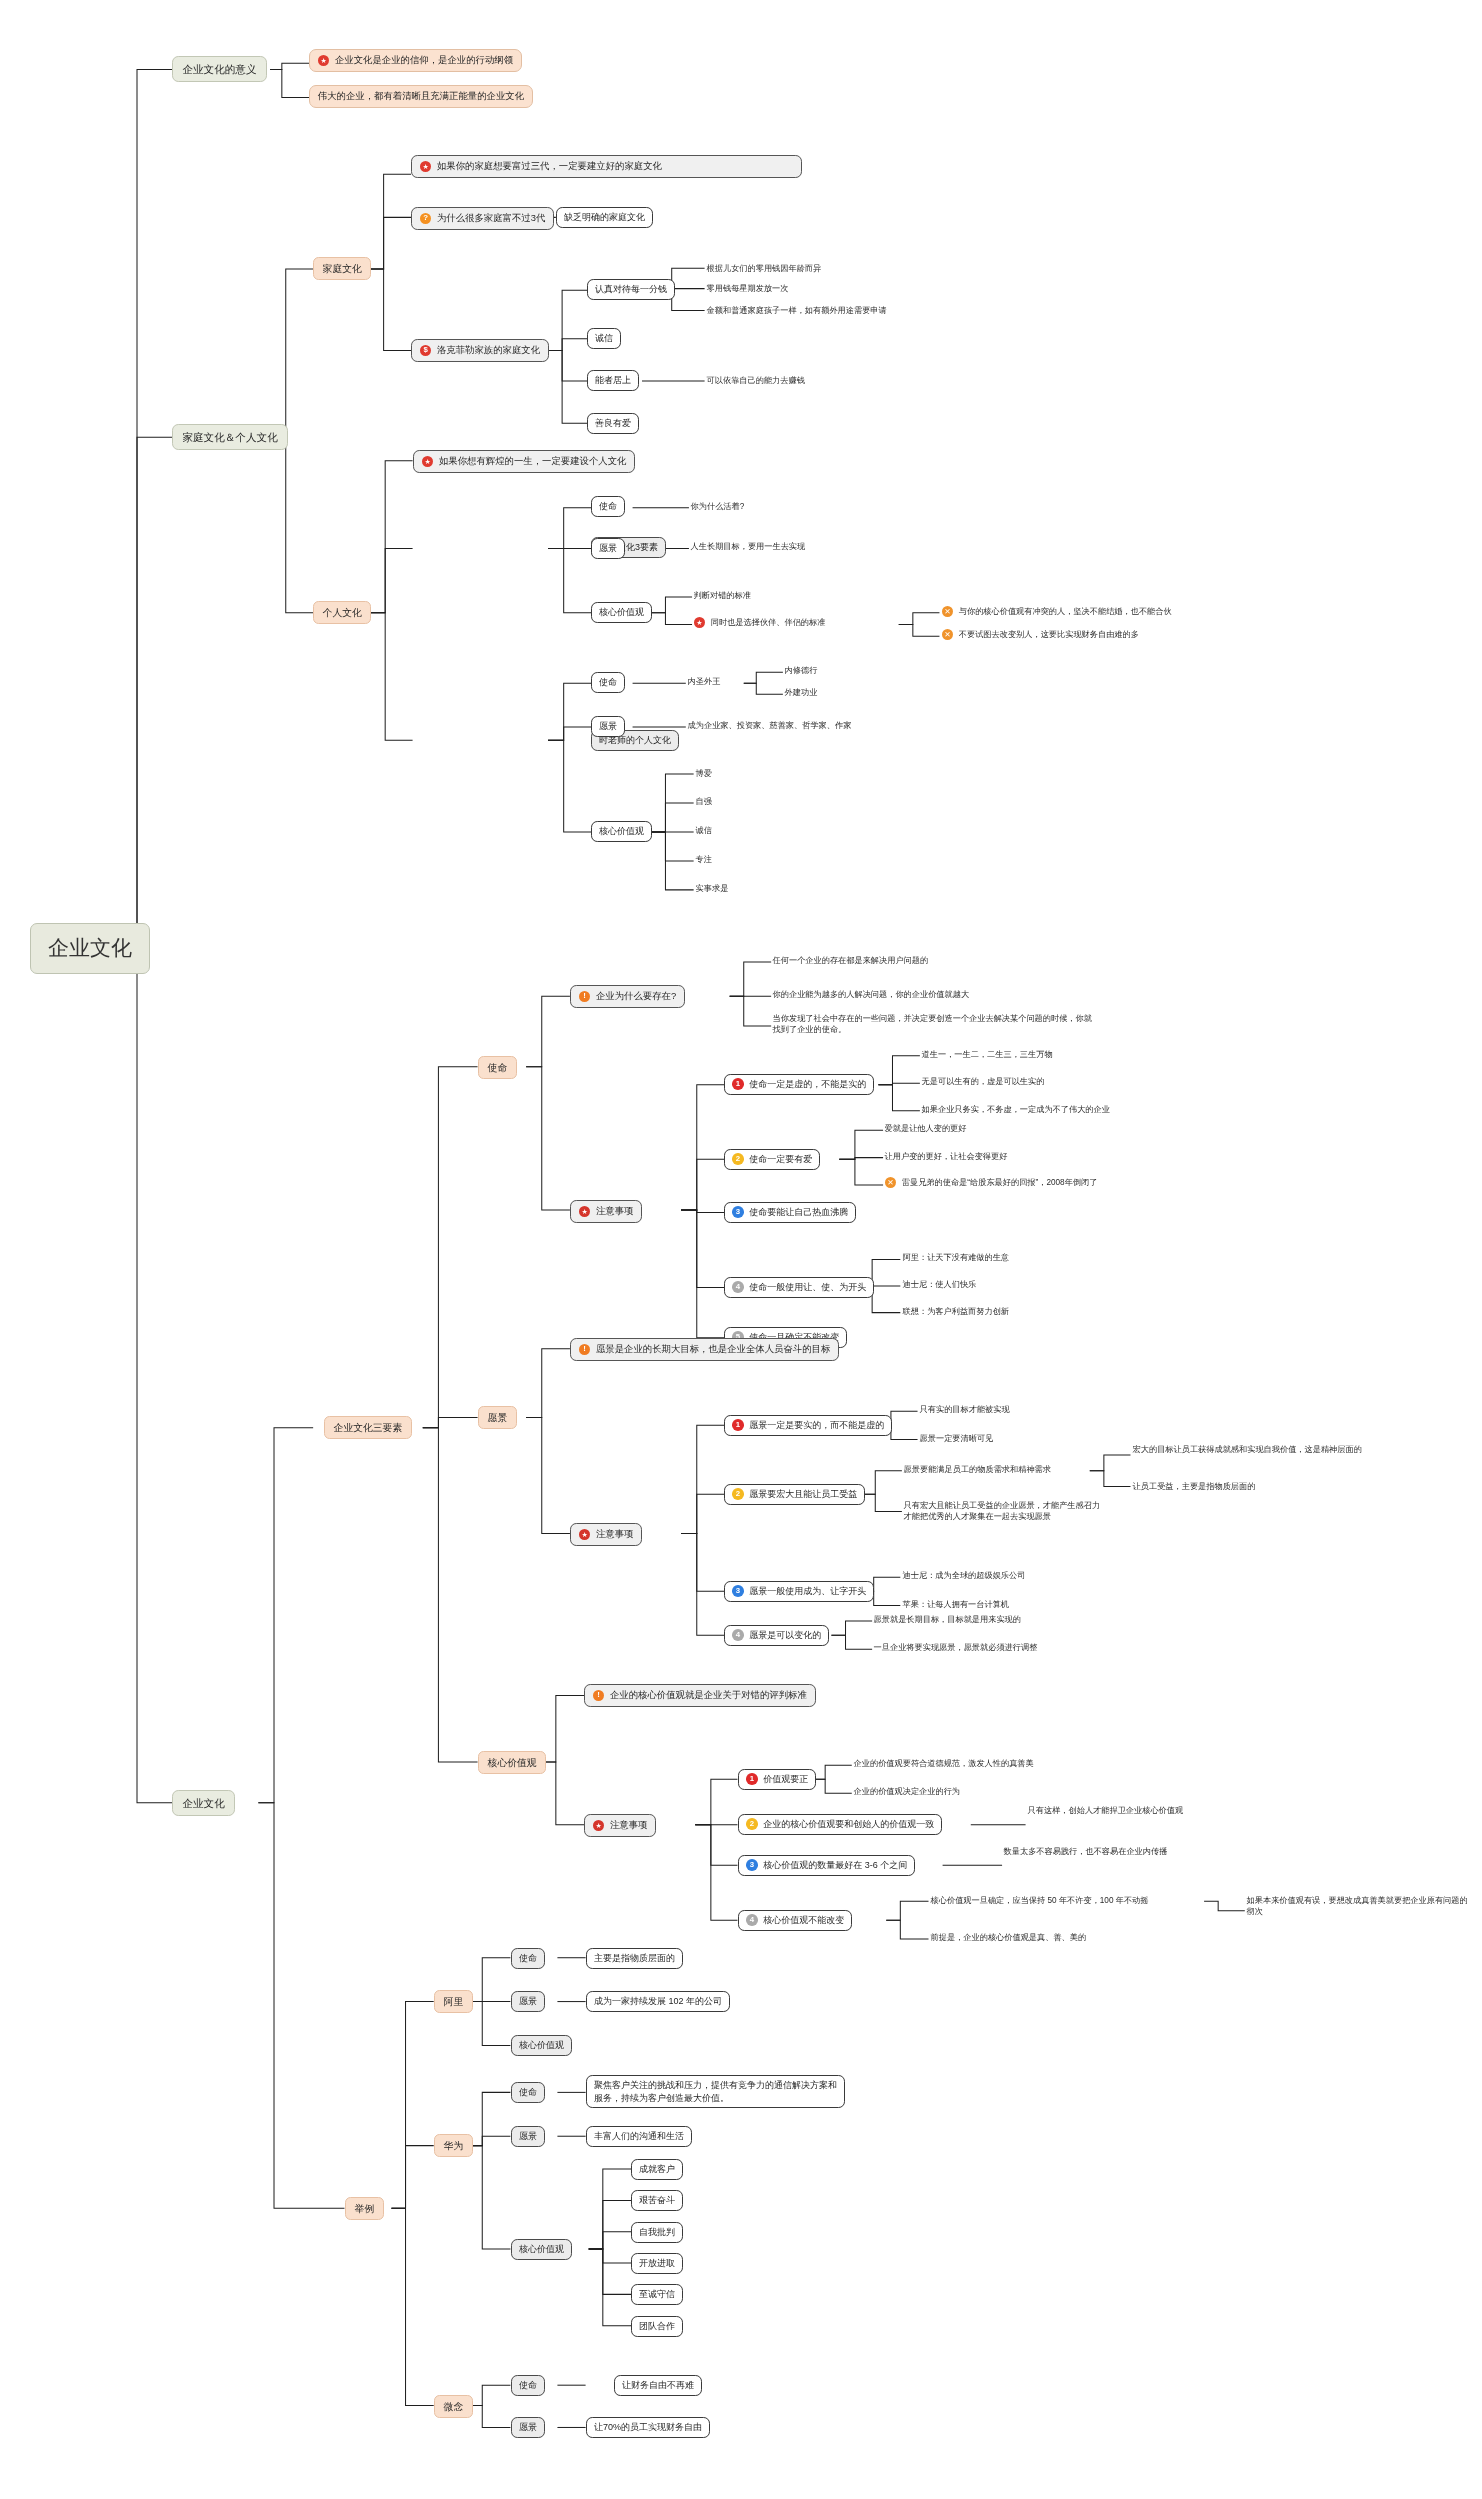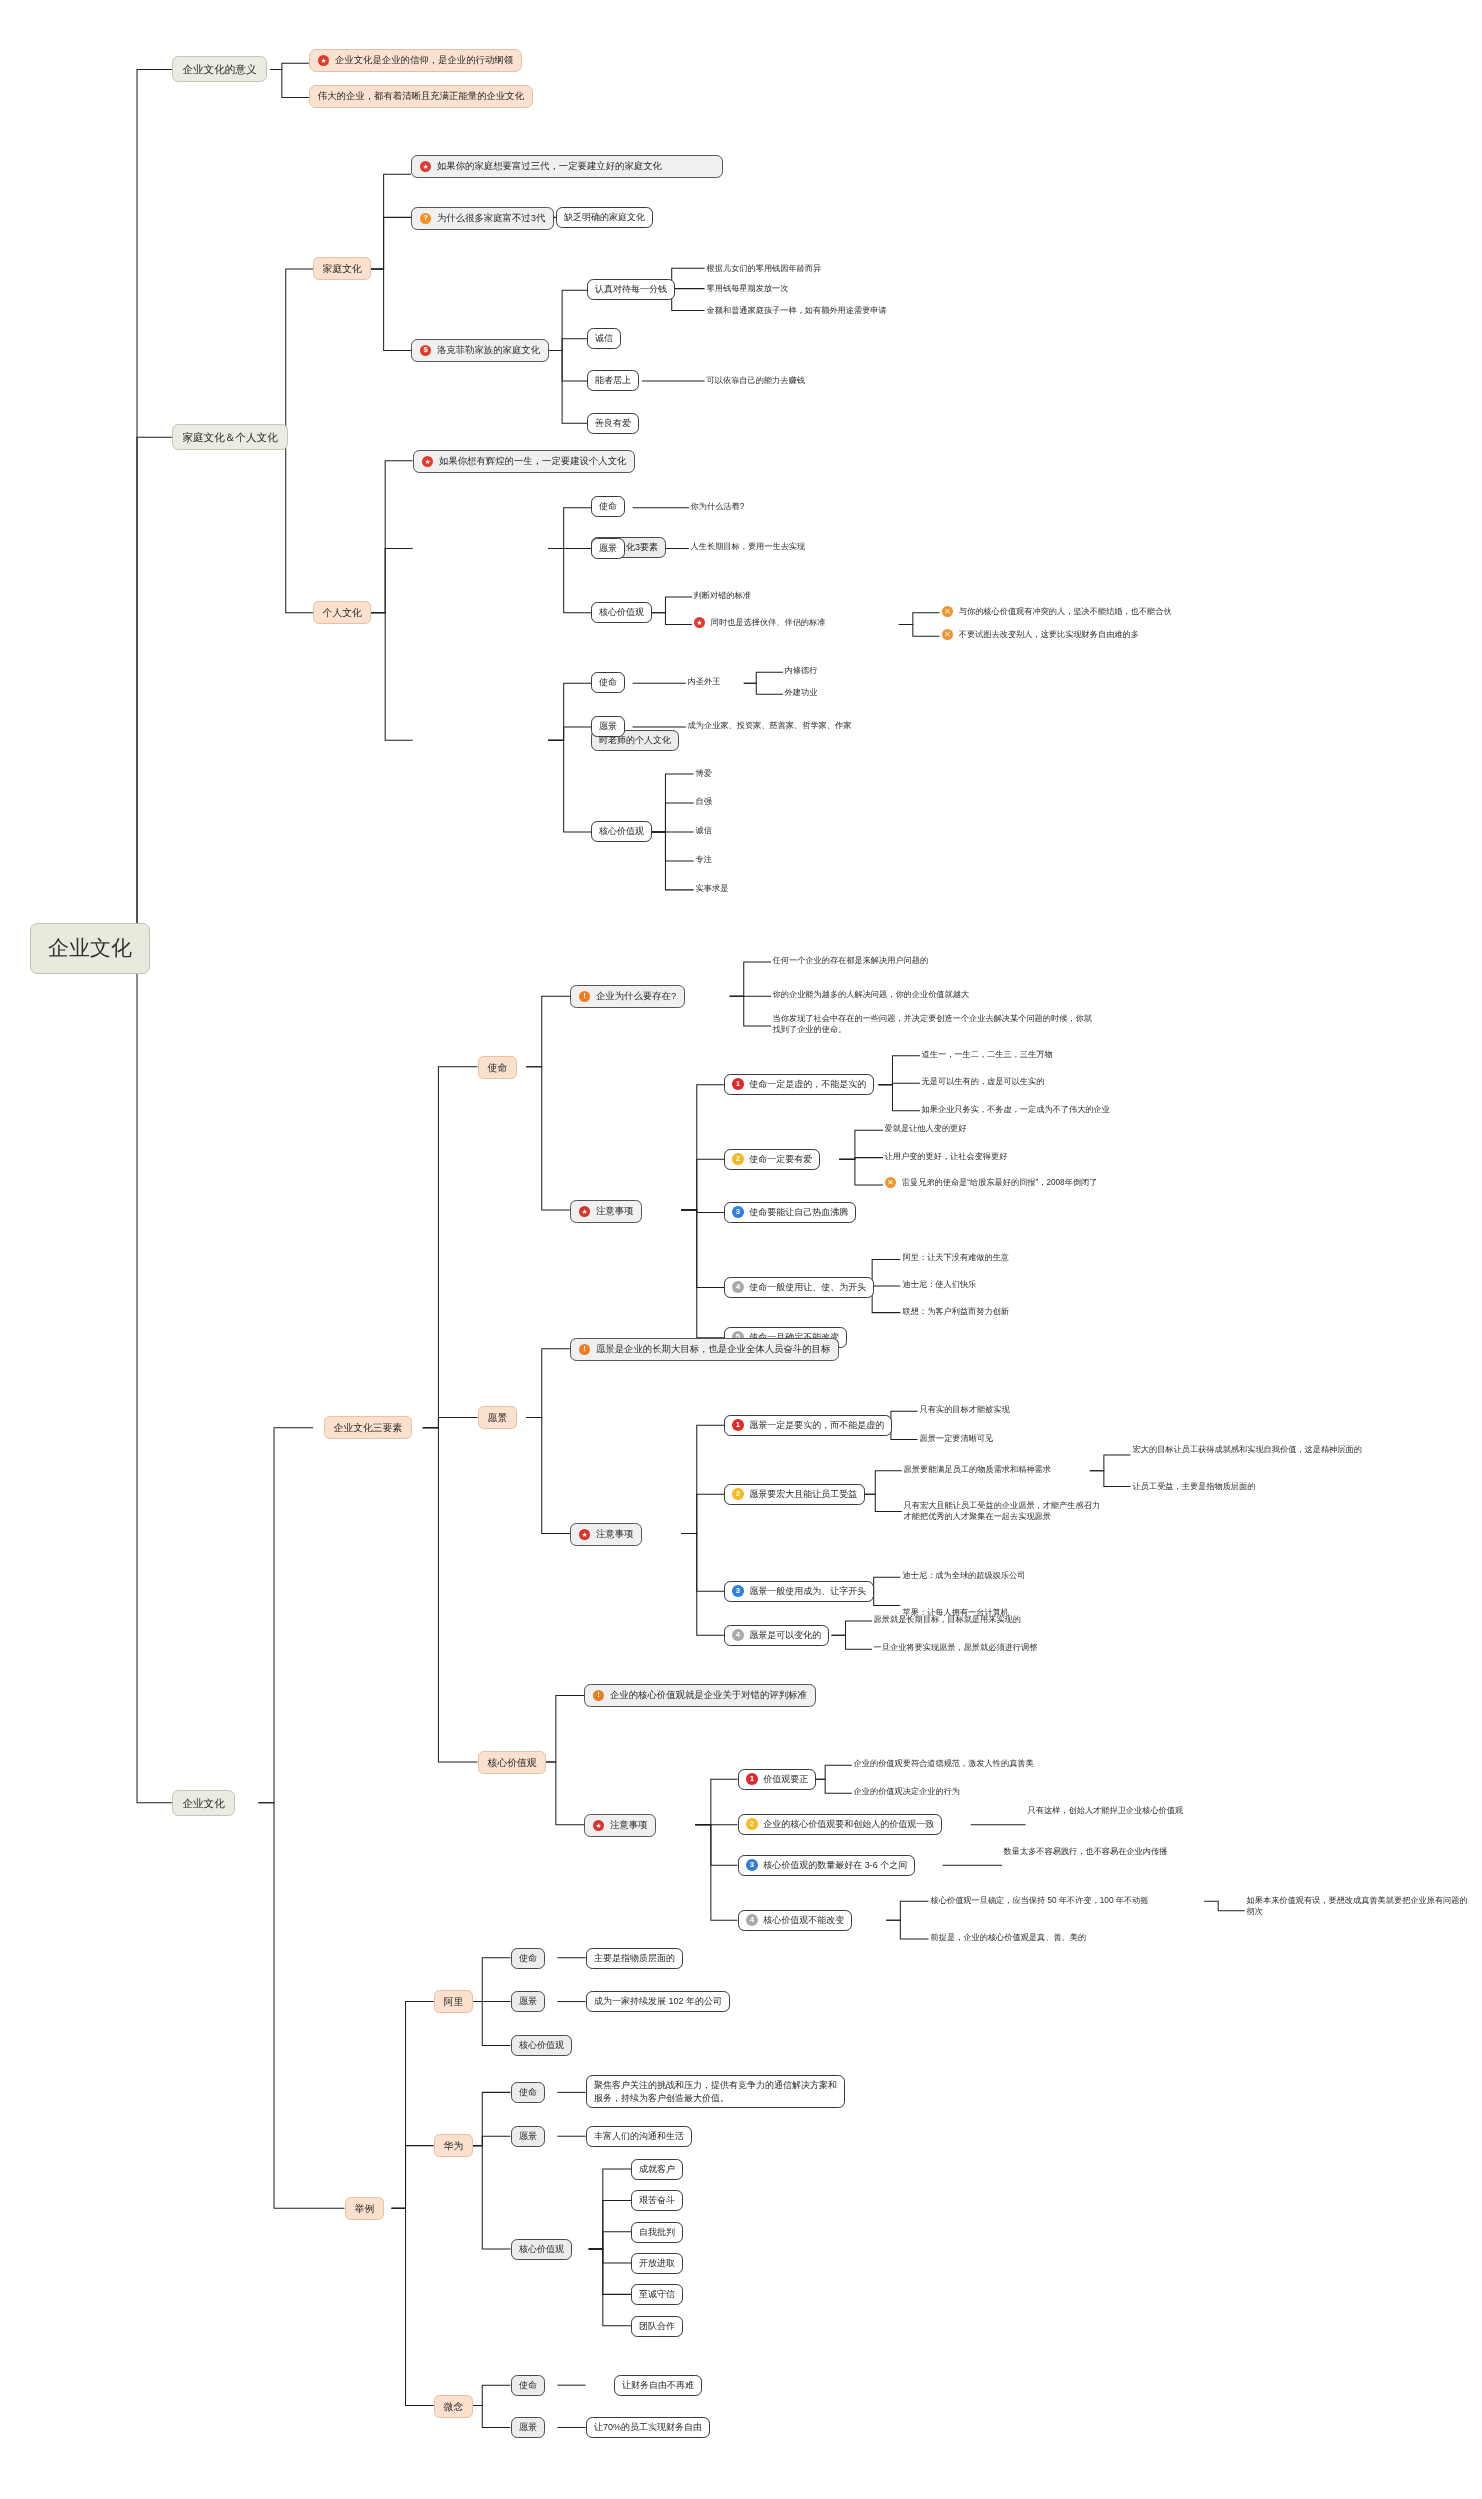--- a/index.html
+++ b/index.html
@@ -301,21 +301,21 @@
   </div>
 
   <div class="node n-l1" style="left:172px; top:424px;">
     <span>家庭文化＆个人文化</span>
   </div>
 
   <div class="node n-peach" style="left:313px; top:257px;">
     <span>家庭文化</span>
   </div>
 
-  <div class="node n-gray" style="left:411px; top:155px; width:312px;">
+  <div class="node n-gray" style="left:411px; top:155px; width:391px;">
     <span class="ic ic-star-red">★</span>
     <span>如果你的家庭想要富过三代，一定要建立好的家庭文化</span>
   </div>
 
   <div class="node n-gray" style="left:411px; top:207px;">
     <span class="ic ic-q-orange">?</span>
     <span>为什么很多家庭富不过3代</span>
   </div>
   <div class="node n-outline" style="left:556px; top:207px;">
     <span>缺乏明确的家庭文化</span>
@@ -568,21 +568,21 @@
     <span>让员工受益，主要是指物质层面的</span>
   </div>
 
   <div class="node n-outline" style="left:724px; top:1581px;">
     <span class="ic ic-num-blue">3</span>
     <span>愿景一般使用成为、让字开头</span>
   </div>
   <div class="node n-plain n-xsmall" style="left:901px; top:1569px;">
     <span>迪士尼：成为全球的超级娱乐公司</span>
   </div>
-  <div class="node n-plain n-xsmall" style="left:901px; top:1598px;margin-top:8px;">
+  <div class="node n-plain n-xsmall" style="left:901px; top:1598px;">
     <span>苹果：让每人拥有一台计算机</span>
   </div>
 
   <div class="node n-outline" style="left:724px; top:1625px;">
     <span class="ic ic-num-gray">4</span>
     <span>愿景是可以变化的</span>
   </div>
   <div class="node n-plain n-xsmall" style="left:872px; top:1613px;">
     <span>愿景就是长期目标，目标就是用来实现的</span>
   </div>

